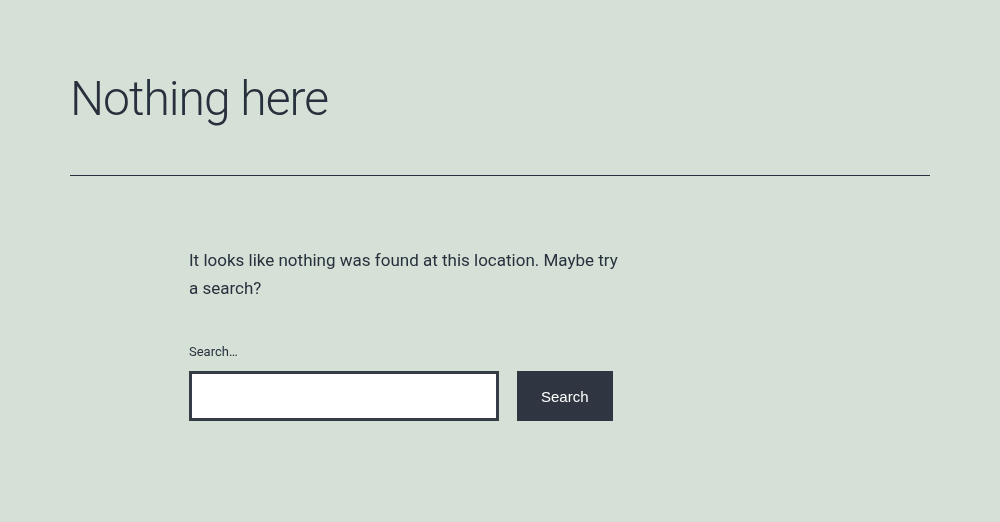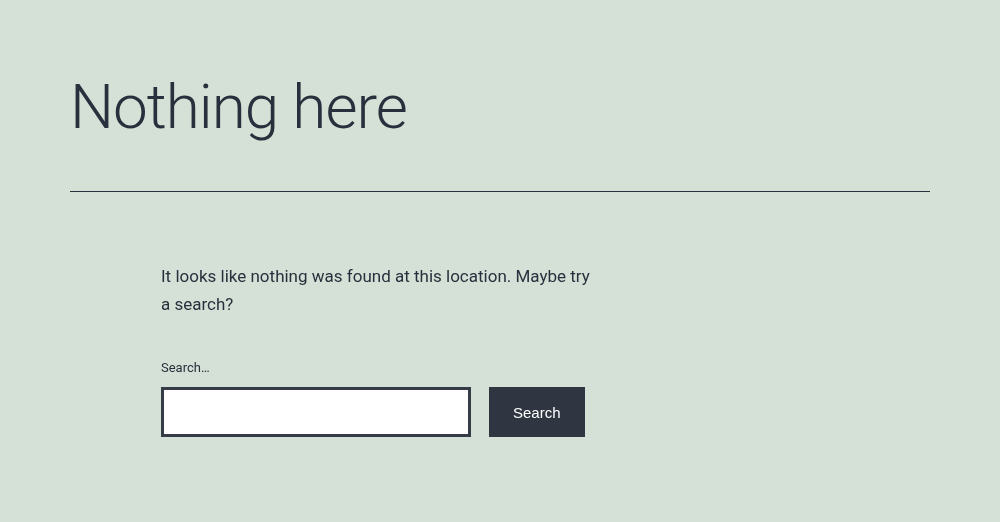--- a/index.html
+++ b/index.html
@@ -11,34 +11,34 @@
       background-color: #d5e1d6;
       font-family: -apple-system, BlinkMacSystemFont, "Segoe UI", Roboto, Helvetica, Arial, sans-serif;
       width: 1000px;
       height: 522px;
       overflow: hidden;
     }
     .container {
       padding: 70px 70px 0 70px;
     }
     .page-title {
-      font-size: 62px;
+      font-size: 48px;
       font-weight: 300;
       color: #28303d;
       letter-spacing: -1px;
       margin-bottom: 48px;
     }
     .divider {
       border: none;
       border-top: 1px solid #28303d;
       margin-bottom: 70px;
     }
     .content {
       max-width: 440px;
-      margin-left: 91px;
+      margin-left: 119px;
     }
     .message {
       font-size: 17px;
       line-height: 1.65;
       color: #28303d;
       margin-bottom: 42px;
     }
     .search-label {
       display: block;
       font-size: 13px;

